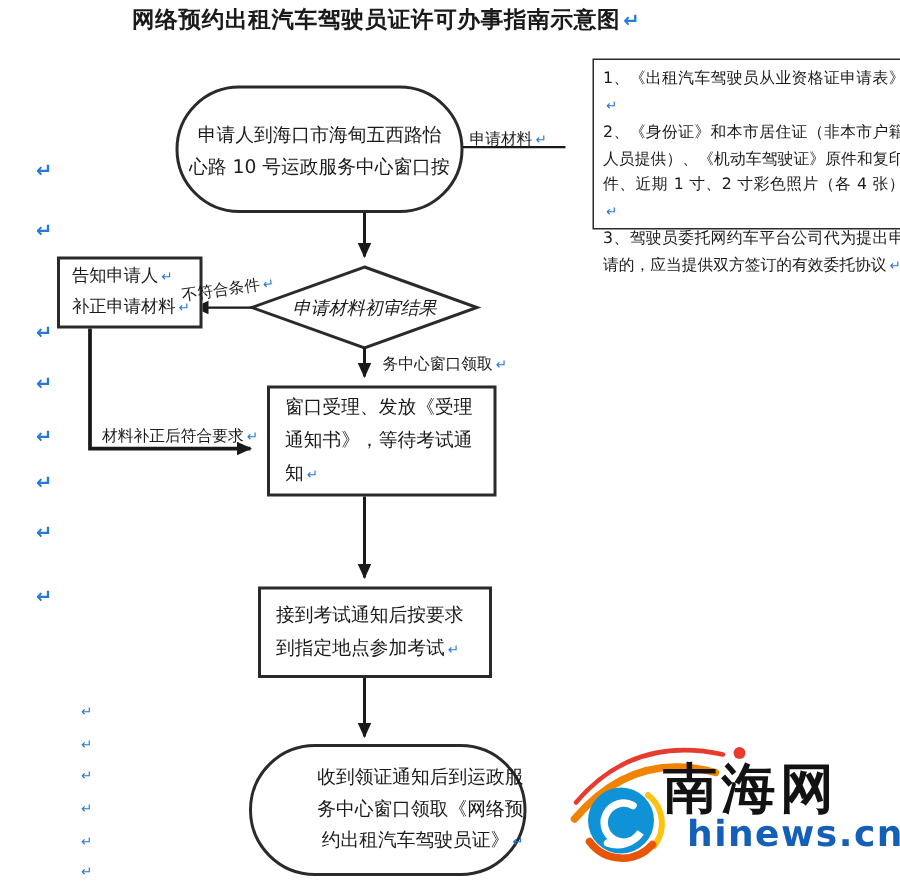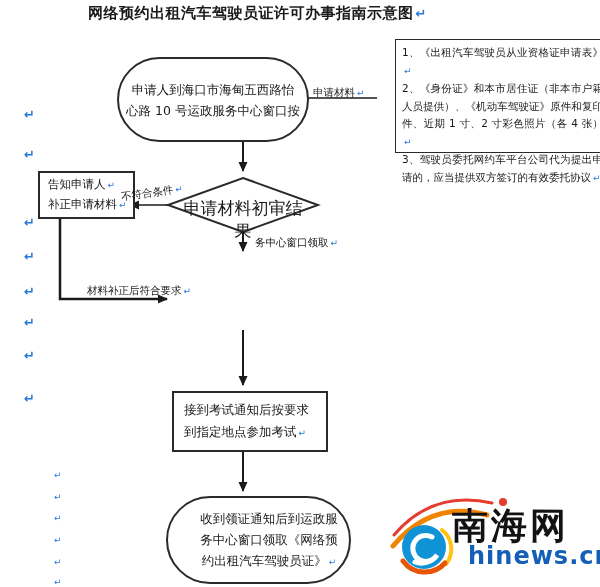--- a/index.html
+++ b/index.html
@@ -19,34 +19,34 @@
   .shape .line { display:block; }
   .ellipse { border-radius:46px; text-align:center; font-size:12.5px; line-height:21px; }
   .rect    { font-size:12.5px; }
   .mat-box {
     position:absolute; left:395px; top:39px; width:214px; height:114px;
     border:1.5px solid #2a2a2a; box-sizing:border-box; background:#fff; z-index:2;
     font-size:10.5px; line-height:17.5px; padding:4px 5px 0 6px; text-align:justify;
   }
   .diamond-text {
     position:absolute; left:178px; top:197px; width:130px; z-index:2;
-    text-align:center; font-size:17px;
+    text-align:center; font-size:12px;font-style:italic;
   }
   .conn-label {
     position:absolute; z-index:3; font-size:10.5px; white-space:nowrap; background:transparent;
   }
   .bm { color:#2878d8; font-size:9px; margin-left:2px; }
   .bm-big {
     position:absolute; z-index:3; color:#2878d8; font-size:13px; font-weight:bold; line-height:14px;
   }
   .bm-small {
     position:absolute; z-index:3; color:#2878d8; font-size:9px; line-height:9px;
   }
   .title .bm { font-size:13px; font-weight:bold; }
-  .logo { position:absolute; left:390px; top:488px; width:210px; height:99px; z-index:4; }
+  .logo { position:absolute; left:380px; top:488px; width:210px; height:99px; z-index:4; }
   .logo-cn {
     position:absolute; left:62px; top:14px; font-size:36px; font-weight:900;
     letter-spacing:3px; color:#121212; white-space:nowrap;
   }
   .logo-dot { position:absolute; left:109px; top:10px; width:8px; height:8px; border-radius:50%; background:#e63c2f; }
   .logo-en {
     position:absolute; left:78px; top:54px; font-size:24px; font-weight:bold;
     letter-spacing:1px; color:#1460b8; white-space:nowrap;
   }
 </style>
@@ -106,31 +106,36 @@
 
   <div class="shape rect" style="left:28px; top:171px; width:97px; height:48px; font-size:11.5px; line-height:19px; padding-left:8px;margin-left:10px;">
     <span class="line"><span>告知申请人</span><span class="bm">↵</span></span>
     <span class="line"><span>补正申请材料</span><span class="bm">↵</span></span>
   </div>
 
   <div class="conn-label" style="left:255px; top:236px;">
     <span>务中心窗口领取</span><span class="bm">↵</span>
   </div>
 
-  <div class="conn-label" style="left:68px; top:284px;margin-left:19px;">
+  <div class="conn-label" style="left:68px; top:284px;">
     <span>材料补正后符合要求</span><span class="bm">↵</span>
   </div>
 
+  <div class="shape rect" style="left:178px; top:257px; width:153px; height:74px; line-height:22px; padding-left:10px;">
+    <span class="line">窗口受理、发放《受理</span>
+    <span class="line">通知书》，等待考试通</span>
+    <span class="line"><span>知</span><span class="bm">↵</span></span>
+  </div>
 
   <div class="shape rect" style="left:172px; top:391px; width:156px; height:61px; line-height:22px; padding-left:10px;">
     <span class="line">接到考试通知后按要求</span>
     <span class="line"><span>到指定地点参加考试</span><span class="bm">↵</span></span>
   </div>
 
-  <div class="shape ellipse" style="left:166px; top:496px; width:185px; height:88px; text-align:center; padding-left:21px;">
+  <div class="shape ellipse" style="left:166px; top:496px; width:185px; height:88px; text-align:right; padding-left:21px;">
     <span class="line">收到领证通知后到运政服</span>
     <span class="line">务中心窗口领取《网络预</span>
     <span class="line"><span>约出租汽车驾驶员证》</span><span class="bm">↵</span></span>
   </div>
 
   <span class="bm-big" style="left:24px; top:108px;">↵</span>
   <span class="bm-big" style="left:24px; top:148px;">↵</span>
   <span class="bm-big" style="left:24px; top:216px;">↵</span>
   <span class="bm-big" style="left:24px; top:250px;">↵</span>
   <span class="bm-big" style="left:24px; top:285px;">↵</span>

